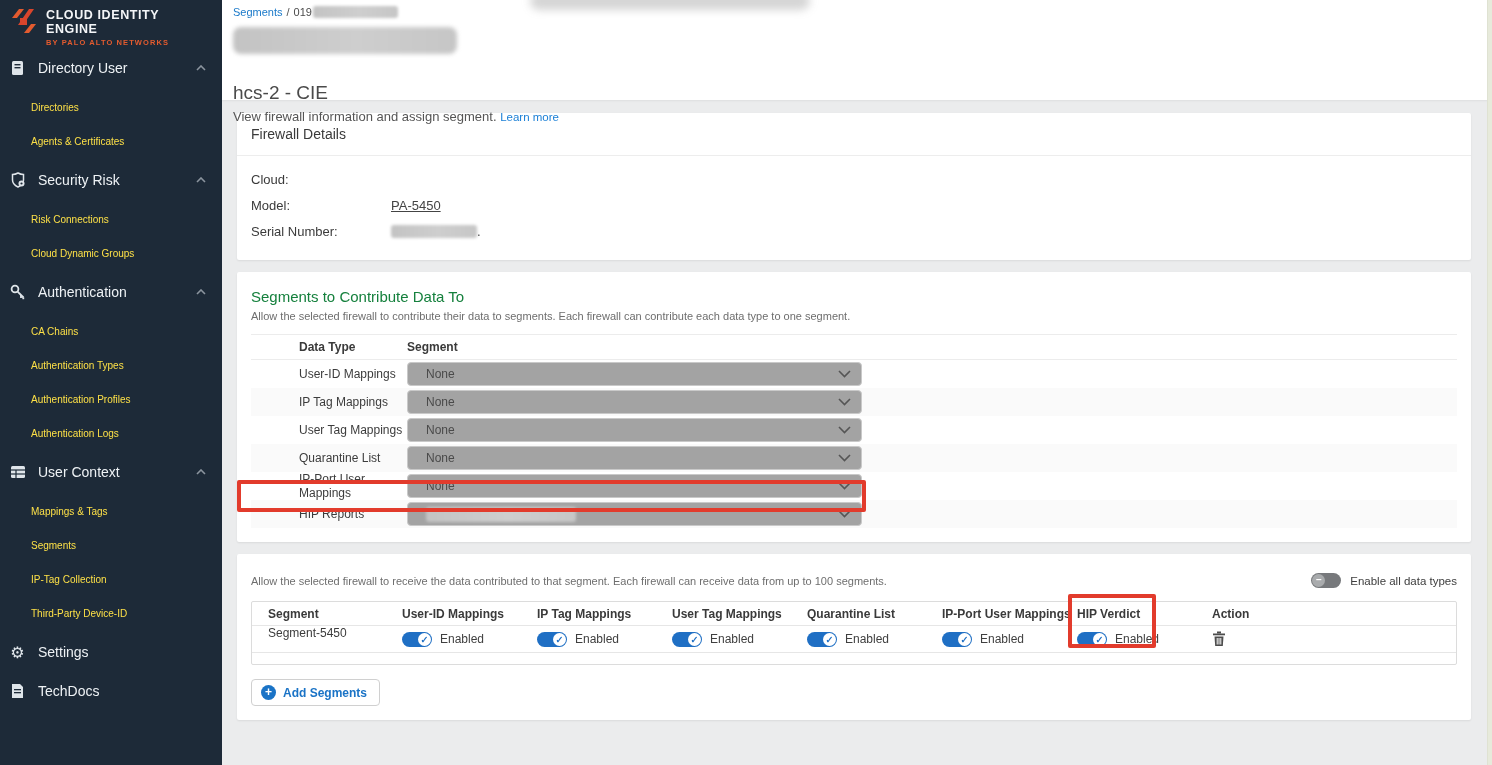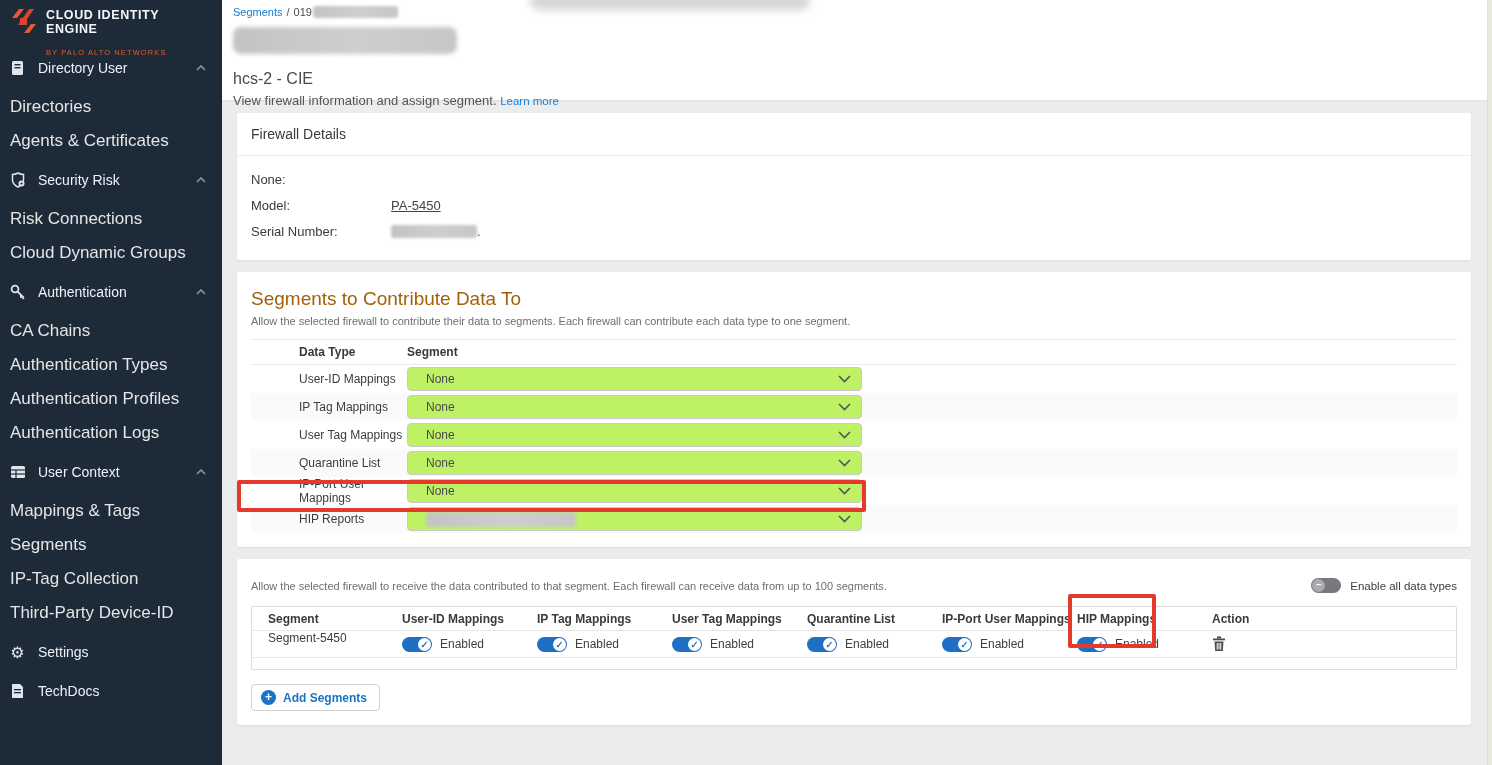--- a/index.html
+++ b/index.html
@@ -4,63 +4,63 @@
 <style>
   * { margin:0; padding:0; box-sizing:border-box; }
   html,body { width:1492px; height:765px; }
   body { font-family:"Liberation Sans", sans-serif; background:#ebeced; position:relative; overflow:hidden; }
 
   
   .sidebar { position:absolute; left:0; top:0; width:222px; height:765px; background:#1d2a38; color:#d3dae1; }
   .logo { display:flex; align-items:flex-start; padding:8px 10px 0 10px; height:44px; }
   .logo-mark { width:28px; height:26px; margin-right:8px; flex:none; }
   .logo-title { color:#f4f6f8; font-size:12.5px; font-weight:bold; letter-spacing:.6px; line-height:14px; }
-  .logo-sub { color:#e35b2f; font-size:7.5px; font-weight:normal; letter-spacing:1.1px; margin-top:12px; }
+  .logo-sub { color:#e35b2f; font-size:7.5px; font-weight:bold; letter-spacing:1.1px; margin-top:2px; }
   .nav { padding-top:2px; }
   .nav-group { height:34px; margin:5px 0; display:flex; align-items:center; padding:0 16px 0 9px; cursor:pointer; }
   .nav-group .gicon { width:17px; height:17px; margin-right:12px; flex:none; display:flex; align-items:center; justify-content:center; }
   .nav-group .glabel { font-size:14px; color:#eef2f5; flex:1; }
-  .nav-sub { height:34px; display:flex; align-items:center; padding-left:10px; font-size:17px; color:#e5e5e5; cursor:pointer; }
+  .nav-sub { height:34px; display:flex; align-items:center; padding-left:31px; font-size:10px; color:#fde047; cursor:pointer; }
   .caret { width:10px; height:6px; }
   .gear-glyph { font-size:16px; color:#dfe5ea; line-height:17px; }
 
   
   .main { position:absolute; left:222px; top:0; width:1270px; height:765px; background:#ebeced; }
   .page-header { background:#fff; height:100px; padding:4px 0 0 11px; box-shadow:0 1px 2px rgba(0,0,0,.06); }
   .breadcrumb { font-size:11px; color:#4a4a4a; display:flex; align-items:center; height:16px; }
   .breadcrumb a { color:#1a79c9; text-decoration:none; cursor:pointer; }
   .bc-sep { margin:0 4px; color:#555; }
   .redact { background:linear-gradient(90deg,#c3c3c3,#cecece 55%,#c6c6c6); filter:blur(1.6px); border-radius:3px; display:inline-block; }
   .title-redact { width:224px; height:27px; margin-top:7px; border-radius:8px; filter:blur(2.2px); }
-  .device-line { font-size:16px; color:#4a4a4a; margin-top:12px; }
+  .device-line { font-size:19px; color:#4a4a4a; margin-top:24px; }
   .desc-line { font-size:13px; color:#555; margin-top:5px; }
   .desc-line a { color:#1a7fd6; font-size:11.5px; text-decoration:none; cursor:pointer; }
   .top-smudge { position:absolute; left:308px; top:-8px; width:280px; height:18px; border-radius:9px;
                 background:rgba(105,105,105,.28); filter:blur(4px); }
 
   .content { padding:13px 0 0 0; }
   .card { background:#fff; margin:0 16px 12px 15px; width:1234px; border-radius:2px; box-shadow:0 1px 2px rgba(0,0,0,.08); }
 
   
   .card-hd { padding:13px 14px; font-size:14px; color:#3a3a3a; border-bottom:1px solid #ededed; }
   .fd-body { padding:10px 14px 16px 14px; }
   .fd-row { display:flex; align-items:center; height:26px; font-size:13px; color:#3a3a3a; }
   .fd-label { width:140px; font-weight:normal; }
   .fd-value { color:#444;text-decoration:underline; }
 
   
   .card-pad { padding:16px 14px 14px 14px; }
-  .sec-title { font-size:19px; color:#a16207; }
+  .sec-title { font-size:15px; color:#15803d; }
   .sec-sub { font-size:11px; color:#6e6e6e; margin-top:5px; }
   .ct-table { margin-top:12px; }
   .ct-head { display:flex; align-items:center; height:26px; border-top:1px solid #ececec; border-bottom:1px solid #ececec; font-size:12px; font-weight:bold; color:#3a3a3a; }
   .ct-row { display:flex; align-items:center; height:28px; font-size:12px; color:#3c3c3c; }
   .ct-row:nth-child(odd) { background:#fafafa; }
   .ct-label { width:156px;padding-left:48px; }
-  .dropdown { width:455px; height:24px; border:1px solid #c9c9c9; border-radius:4px; background:#bef264;
+  .dropdown { width:455px; height:24px; border:1px solid #c9c9c9; border-radius:4px; background:#a3a3a3;
               display:flex; align-items:center; justify-content:space-between; padding:0 10px 0 18px;
               font-size:12px; color:#4a4a4a; cursor:pointer; }
   .dd-redact { width:150px; height:15px; }
 
   
   .rc-top { display:flex; justify-content:space-between; align-items:flex-start; }
   .master-toggle-wrap { display:flex; align-items:center; margin-top:3px; }
   .master-toggle { width:30px; height:15px; border-radius:8px; background:#77797c; position:relative; cursor:pointer; flex:none; }
   .master-knob { position:absolute; left:1px; top:1px; width:13px; height:13px; border-radius:50%; background:#a9abad;
                  color:#fff; font-size:10px; line-height:12px; text-align:center; font-weight:bold; }
@@ -218,21 +218,21 @@
       <a>Learn more</a>
     </div>
   </div>
 
   <div class="content">
 
     <div class="card">
       <div class="card-hd">Firewall Details</div>
       <div class="fd-body">
         <div class="fd-row">
-          <span class="fd-label">None:</span>
+          <span class="fd-label">Cloud:</span>
           <span class="fd-value"></span>
         </div>
         <div class="fd-row">
           <span class="fd-label">Model:</span>
           <span class="fd-value">PA-5450</span>
         </div>
         <div class="fd-row">
           <span class="fd-label">Serial Number:</span>
           <span class="redact" style="width:86px;height:13px;"></span>
             <span style="font-size:13px;color:#444;">.</span>
@@ -320,21 +320,21 @@
       </div>
 
       <div class="rt">
         <div class="rt-head">
           <span class="rt-col1">Segment</span>
           <span class="rt-col">User-ID Mappings</span>
           <span class="rt-col">IP Tag Mappings</span>
           <span class="rt-col">User Tag Mappings</span>
           <span class="rt-col">Quarantine List</span>
           <span class="rt-col">IP-Port User Mappings</span>
-          <span class="rt-col">HIP Mappings</span>
+          <span class="rt-col">HIP Verdict</span>
           <span class="rt-colaction">Action</span>
         </div>
         <div class="rt-row">
           <span class="rt-col1">Segment-5450</span>
           <span class="rt-col">
             <span class="toggle">
                 <span class="toggle-knob">✓</span>
               </span>
             <span class="toggle-label">Enabled</span>
           </span>

